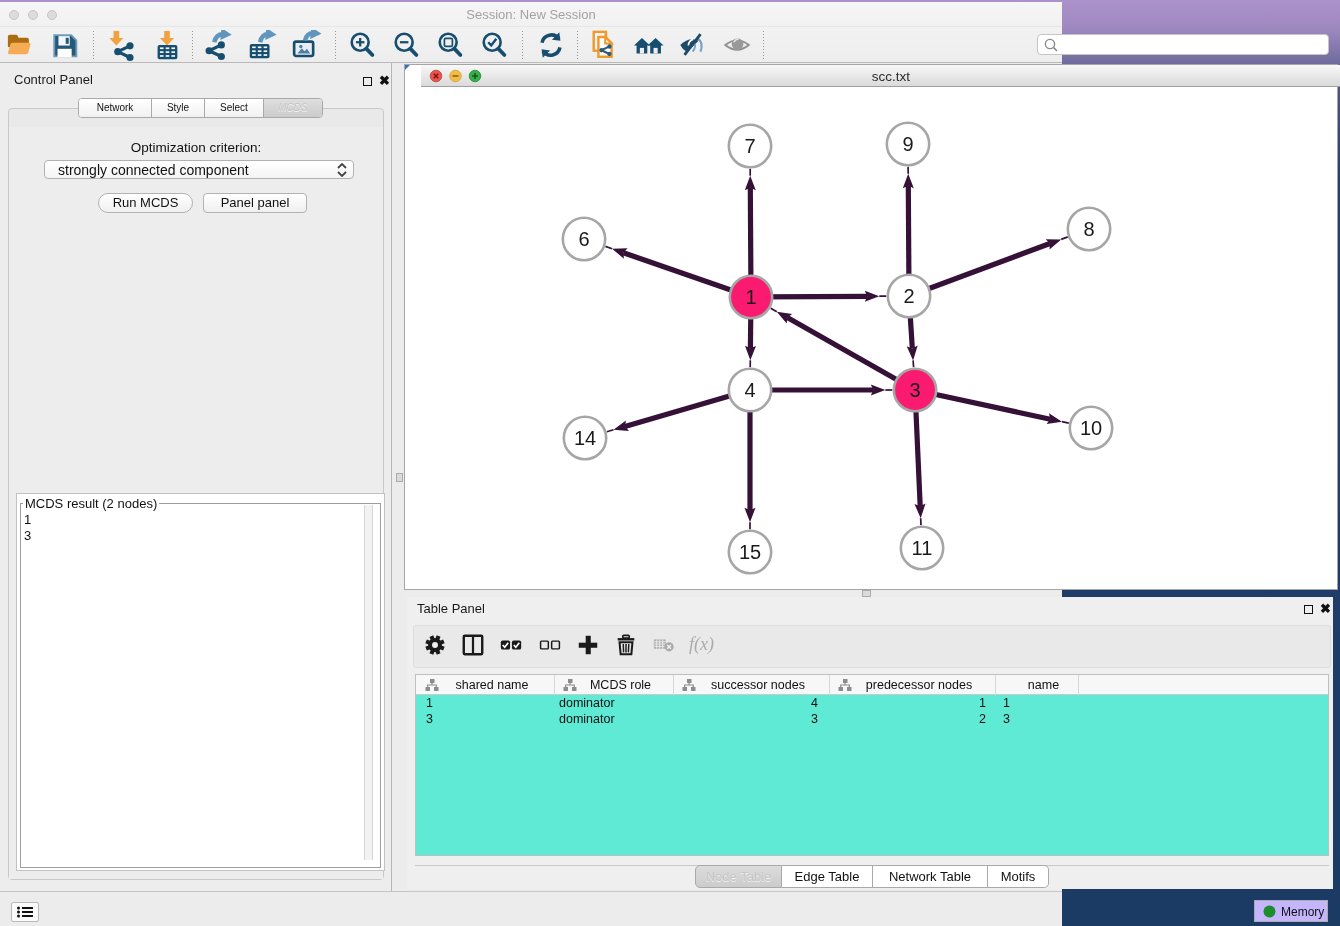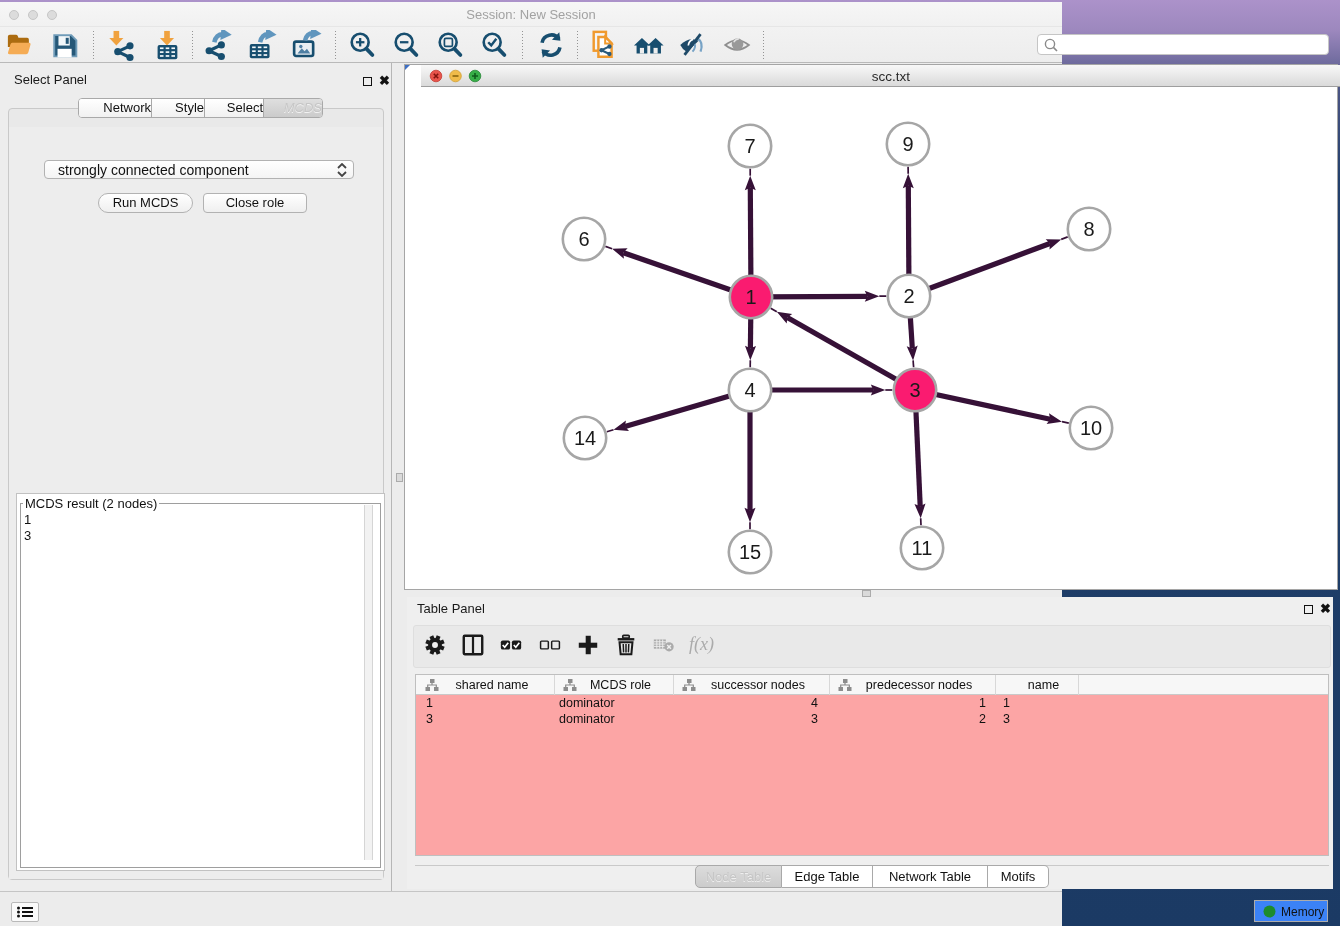--- a/index.html
+++ b/index.html
@@ -23,31 +23,31 @@
   .tbsep { position:absolute; top:4px; height:29px; width:1px;
      background-image:linear-gradient(#949494 40%, rgba(0,0,0,0) 40%); background-size:1px 3px; }
   #search { position:absolute; left:1037px; top:7px; width:292px; height:21px; background:#fff; border:1px solid #C5C5C5; border-radius:4px; }
   
   #cpanel { position:absolute; left:0; top:61px; width:392px; height:828px; background:#EDEDED; border-right:1px solid #B6B6B6; }
   .ptitle { font-size:13px; color:#1A1A1A; }
   .flbtn { position:absolute; width:9px; height:9px; border:1.5px solid #111; background:transparent; }
   .xbtn { position:absolute; font-size:13px; font-weight:bold; color:#111; line-height:10px; }
   
   .seg { position:absolute; z-index:3; display:flex; height:20px; border:1px solid #A9A9A9; border-radius:4px; overflow:hidden; background:#fff; }
-  .seg div { font-size:13px; color:#111; text-align:right; line-height:18px; border-right:1px solid #A9A9A9; background:linear-gradient(#FFFFFF,#F1F1F1); }
+  .seg div { font-size:10px; color:#111; text-align:center; line-height:18px; border-right:1px solid #A9A9A9; background:linear-gradient(#FFFFFF,#F1F1F1); }
   .seg div:last-child { border-right:none; }
   .seg .sel { background:linear-gradient(#DFDFDF,#CBCBCB); color:#C6C6C6; text-shadow:0 1px 0 #F2F2F2; }
   
   .aquabtn { position:absolute; height:20px; background:linear-gradient(#FFFFFF,#EFEFEF); border:1px solid #B2B2B2; border-radius:4px; font-size:13px; color:#111; text-align:center; line-height:18px; }
   
   #netframe { position:absolute; left:404px; top:62px; width:934px; height:526px; border:1px solid #A5A5A5; background:#fff; }
   #nettitle { position:absolute; left:16px; top:0; width:100%; height:22px; background:linear-gradient(#F8F8F8,#DADADA); border-bottom:1px solid #9E9E9E; }
   
   #tpanel { position:absolute; left:407px; top:595px; width:926px; height:292px; background:#EFEFEF; }
-  #ttable { position:absolute; left:8px; top:77px; width:914px; height:182px; background:#fca5a5; border:1px solid #BFBFBF; }
+  #ttable { position:absolute; left:8px; top:77px; width:914px; height:182px; background:#5eead4; border:1px solid #BFBFBF; }
   .thead { position:absolute; left:0; top:0; width:100%; height:20px; background:#F7F7F7; border-bottom:1px solid #C9C9C9; }
   .tsep { position:absolute; top:0; width:1px; height:20px; background:#D8D8D8; }
   .hlbl { position:absolute; top:3px; font-size:12.5px; color:#111; }
   .cell { position:absolute; font-size:12.5px; color:#111; }
   
   .btab { position:absolute; top:0; height:23px; font-size:13px; line-height:21px; text-align:center; color:#111; background:#fff; border:1px solid #A9A9A9; border-left:none; }
   
   #statusbar { position:absolute; left:0; top:889px; width:100%; height:33px; border-top:1px solid #C5C5C5; background:#ECECEC; }
 </style>
 </head>
@@ -191,40 +191,41 @@
     <div class="tbsep" style="left:763px;"></div>
     <div id="search">
       <svg width="16" height="16" style="position:absolute;left:5px;top:2px;">
         <circle cx="7" cy="7" r="4.6" fill="none" stroke="#8A8A8A" stroke-width="1.4"></circle>
         <line x1="10.4" y1="10.4" x2="14" y2="14" stroke="#8A8A8A" stroke-width="1.6"></line>
       </svg>
     </div>
   </div>
 
   <div id="cpanel">
-    <div class="ptitle" style="position:absolute;left:14px;top:9px;">Select Panel</div>
+    <div class="ptitle" style="position:absolute;left:14px;top:9px;">Control Panel</div>
     <div class="flbtn" style="left:363px;top:14px;"></div>
     <div class="xbtn" style="left:379px;top:13px;">✖</div>
     <div class="seg" style="left:78px;top:35px;">
       <div style="width:73px;">Network</div>
       <div style="width:53px;">Style</div>
       <div style="width:59px;">Select</div>
       <div class="sel" style="width:58px;font-style:italic;">MCDS</div>
     </div>
     <div style="position:absolute;left:8px;top:45px;width:376px;height:772px;background:#E9E9E9;border:1px solid #C9C9C9;border-radius:4px;"></div>
     <div style="position:absolute;left:9px;top:64px;width:374px;height:752px;background:#EDEDED;"></div>
+    <div style="position:absolute;left:0;top:77px;width:392px;text-align:center;font-size:13.5px;color:#111;">Optimization criterion:</div>
     <div style="position:absolute;left:44px;top:97px;width:310px;height:19px;background:linear-gradient(#FFFFFF,#F4F4F4);border:1px solid #B2B2B2;border-radius:4px;padding-left:42px;">
       <div style="position:absolute;left:13px;top:1px;font-size:14px;color:#111;">strongly connected component</div>
       <svg width="12" height="14" style="position:absolute;right:5px;top:2px;">
         <path d="M2 5 L6 1 L10 5" fill="none" stroke="#444" stroke-width="1.8"></path>
         <path d="M2 9 L6 13 L10 9" fill="none" stroke="#444" stroke-width="1.8"></path>
       </svg>
     </div>
     <div class="aquabtn" style="left:98px;top:130px;width:95px;border-radius:10px;">Run MCDS</div>
-    <div class="aquabtn" style="left:203px;top:130px;width:104px;">Close role</div>
+    <div class="aquabtn" style="left:203px;top:130px;width:104px;">Panel panel</div>
 
     <div style="position:absolute;left:16px;top:430px;width:369px;height:378px;background:#fff;border:1px solid #C2C2C2;">
       <div style="position:absolute;left:3px;top:9px;right:3px;bottom:2px;border:1px solid #9E9E9E;"></div>
       <div style="position:absolute;left:6px;top:2px;background:#fff;padding:0 2px;font-size:13px;color:#111;">MCDS result (2 nodes)</div>
       <div style="position:absolute;left:7px;top:18px;font-size:13px;color:#111;line-height:16px;">1<br>3</div>
       <div style="position:absolute;right:11px;top:11px;width:9px;height:355px;background:#F2F2F2;border-left:1px solid #D5D5D5;border-right:1px solid #D5D5D5;"></div>
     </div>
   </div>
 
   <div id="netframe">
@@ -434,20 +435,20 @@
     <div style="position:absolute;left:11px;top:10px;width:28px;height:20px;background:#FAFAFA;border:1px solid #B9B9B9;border-radius:2px;">
       <svg width="16" height="12" style="position:absolute;left:5px;top:3px;">
         <circle cx="1.5" cy="2" r="1.5" fill="#111"></circle>
           <rect x="5" y="1" width="11" height="2" fill="#111"></rect>
         <circle cx="1.5" cy="6" r="1.5" fill="#111"></circle>
           <rect x="5" y="5" width="11" height="2" fill="#111"></rect>
         <circle cx="1.5" cy="10" r="1.5" fill="#111"></circle>
           <rect x="5" y="9" width="11" height="2" fill="#111"></rect>
       </svg>
     </div>
-    <div style="position:absolute;left:1254px;top:8px;width:74px;height:22px;background:#3b82f6;border:1px solid #ACACAC;font-size:12px;color:#111;">
+    <div style="position:absolute;left:1254px;top:8px;width:74px;height:22px;background:#c4b5fd;border:1px solid #ACACAC;font-size:12px;color:#111;">
       <svg width="13" height="13" style="position:absolute;left:8px;top:4px;">
           <circle cx="6.5" cy="6.5" r="6" fill="#1D8C2C"></circle>
         </svg>
       <span style="position:absolute;left:26px;top:4px;">Memory</span>
     </div>
   </div>
 </div>
 
 </body></html>

